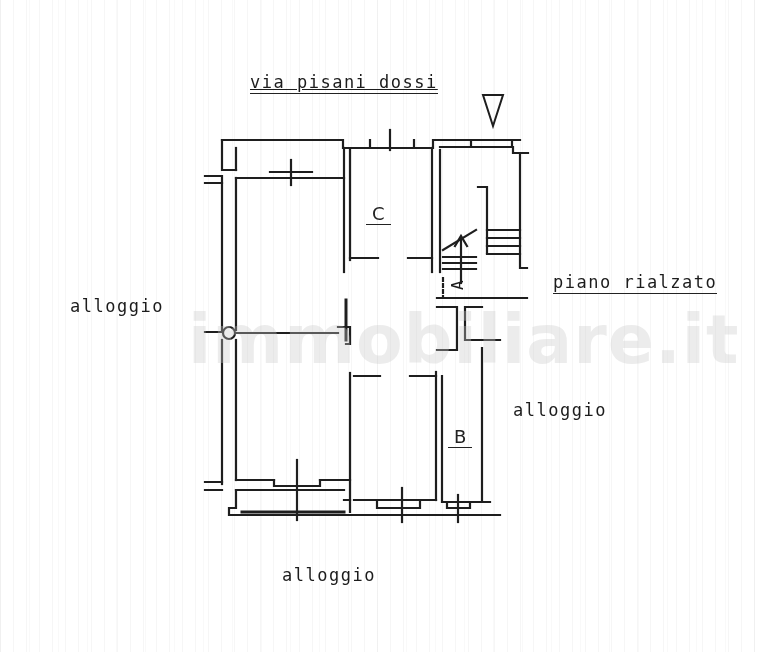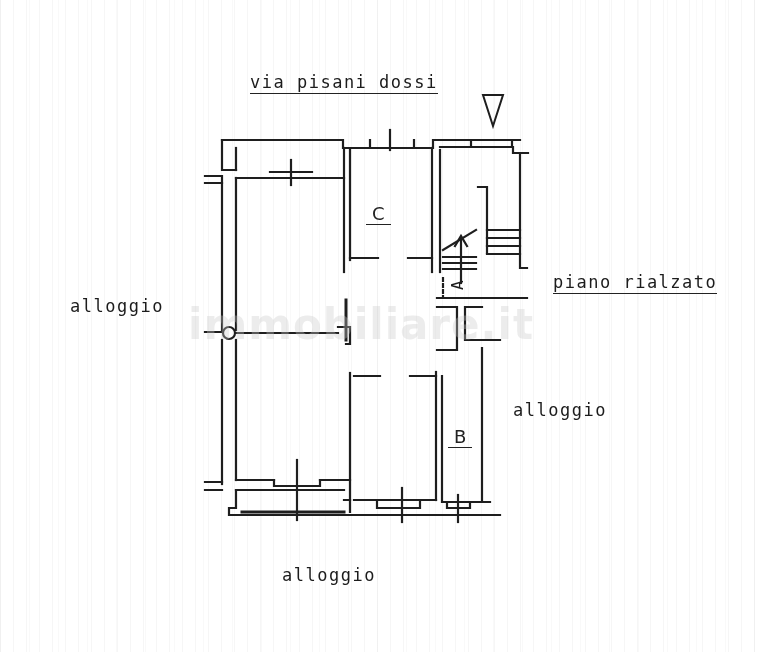--- a/index.html
+++ b/index.html
@@ -24,21 +24,21 @@
     }
     .underlined { border-bottom: 1.5px solid #222; padding-bottom: 1px; }
     .room-letter {
       position: absolute; font-family: "DejaVu Sans", sans-serif;
       font-size: 18px; color: #222; border-bottom: 1.5px solid #222;
       padding: 0 6px 1px 6px; line-height: 18px;
     }
     .watermark {
       position: absolute; left: 188px; top: 300px;
       font-family: "DejaVu Sans", sans-serif; font-weight: bold;
-      font-size: 42px; letter-spacing: 1px;
+      font-size: 68px; letter-spacing: 1px;
       color: rgba(200,200,200,0.35);
       pointer-events: none;
     }
   </style>
 </head>
 <body>
 
 <div class="canvas">
   <div class="noise"></div>
 
@@ -112,21 +112,21 @@
       <path d="M344 500 L350 500 L350 512"></path>
 
       <path d="M442 376 L442 502 L480 502"></path>
       <path d="M447 502 L447 508 L470 508 L470 502"></path>
       <path d="M458 495 L458 522"></path>
     </g>
   </svg>
 
   <div class="watermark">immobiliare.it</div>
 
-  <span class="label underlined" style="left:250px; top:72px;">via pisani dossi</span>
+  <span class="label underlined" style="left:250px; top:72px;text-decoration:underline;">via pisani dossi</span>
   <span class="label underlined" style="left:553px; top:272px;text-align:right;">piano rialzato</span>
   <span class="label" style="left:70px; top:296px;">alloggio</span>
   <span class="label" style="left:513px; top:400px;">alloggio</span>
   <span class="label" style="left:282px; top:565px;">alloggio</span>
 
   <span class="room-letter" style="left:366px; top:205px;">C</span>
   <span class="room-letter" style="left:448px; top:428px;">B</span>
   <span class="label" style="left:452px; top:275px; transform: rotate(-90deg); font-size:16px;">A</span>
 </div>
 

